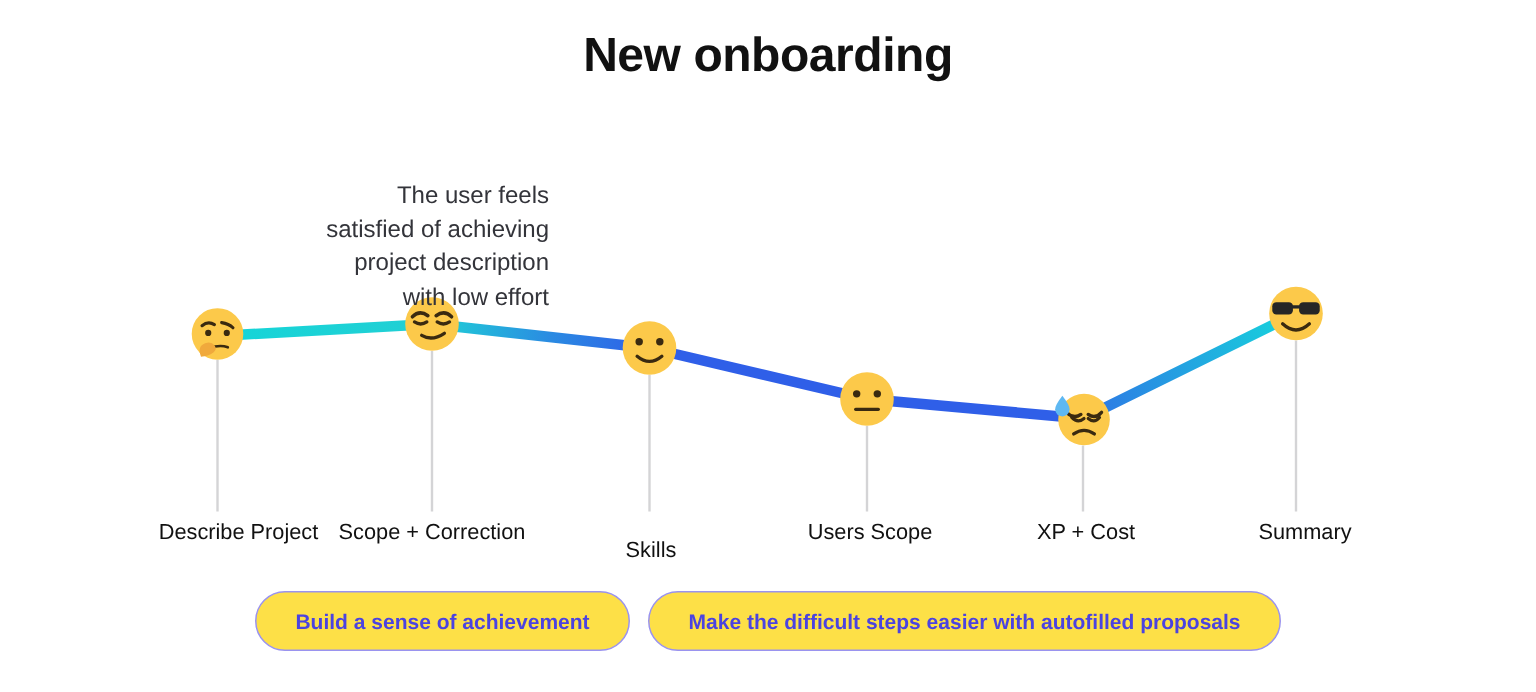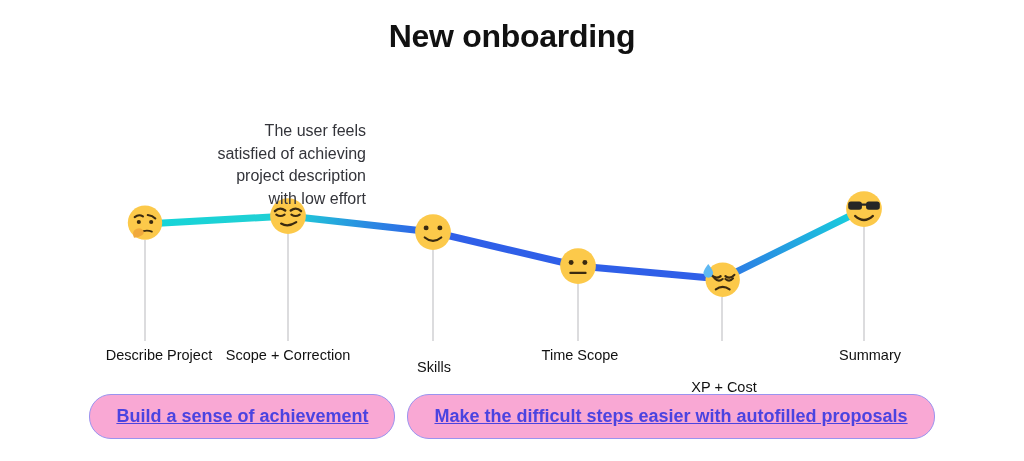--- a/index.html
+++ b/index.html
@@ -70,28 +70,27 @@
     left: 0;
     width: 1024px;
     display: flex;
     justify-content: center;
     align-items: center;
     gap: 12px;
   }
   .pill {
     border: 1.3px solid #9a93ef;
     border-radius: 22px;
-    background: #f9a8d4;
+    background: #fde047;
     color: #4b43e0;
-    font-size: 18px;
+    font-size: 14px;
     font-weight: bold;
     padding: 11px 26px;
     white-space: nowrap;
     box-sizing: border-box;
-    text-decoration: underline;
   }
   #pill-0 { margin-left: 0px; }
 </style>
 </head>
 <body>
 
 <div class="stage">
 
   <div id="page-title">New onboarding</div>
 
@@ -199,22 +198,22 @@
       <rect x="27" y="24" width="10" height="3.2" fill="#262626"></rect>
       <path d="M19 42 q13 12 26 0" stroke="#3a2a10" stroke-width="3.2" fill="none" stroke-linecap="round"></path>
     </svg>
   </div>
 
   <div class="annotation" id="annotation-0">The user feels satisfied of achieving project description with low effort</div>
 
   <div class="stage-label" style="left:159px;">Describe Project</div>
   <div class="stage-label" style="left:288px;">Scope + Correction</div>
   <div class="stage-label" style="left:434px;margin-top:12px;">Skills</div>
-  <div class="stage-label" style="left:580px;">Time Scope</div>
-  <div class="stage-label" style="left:724px;margin-top:32px;">XP + Cost</div>
+  <div class="stage-label" style="left:580px;">Users Scope</div>
+  <div class="stage-label" style="left:724px;">XP + Cost</div>
   <div class="stage-label" style="left:870px;">Summary</div>
 
   <div class="pill-row">
     <div class="pill" id="pill-0">Build a sense of achievement</div>
     <div class="pill" id="pill-1">Make the difficult steps easier with autofilled proposals</div>
   </div>
 
 </div>
 
 </body></html>

